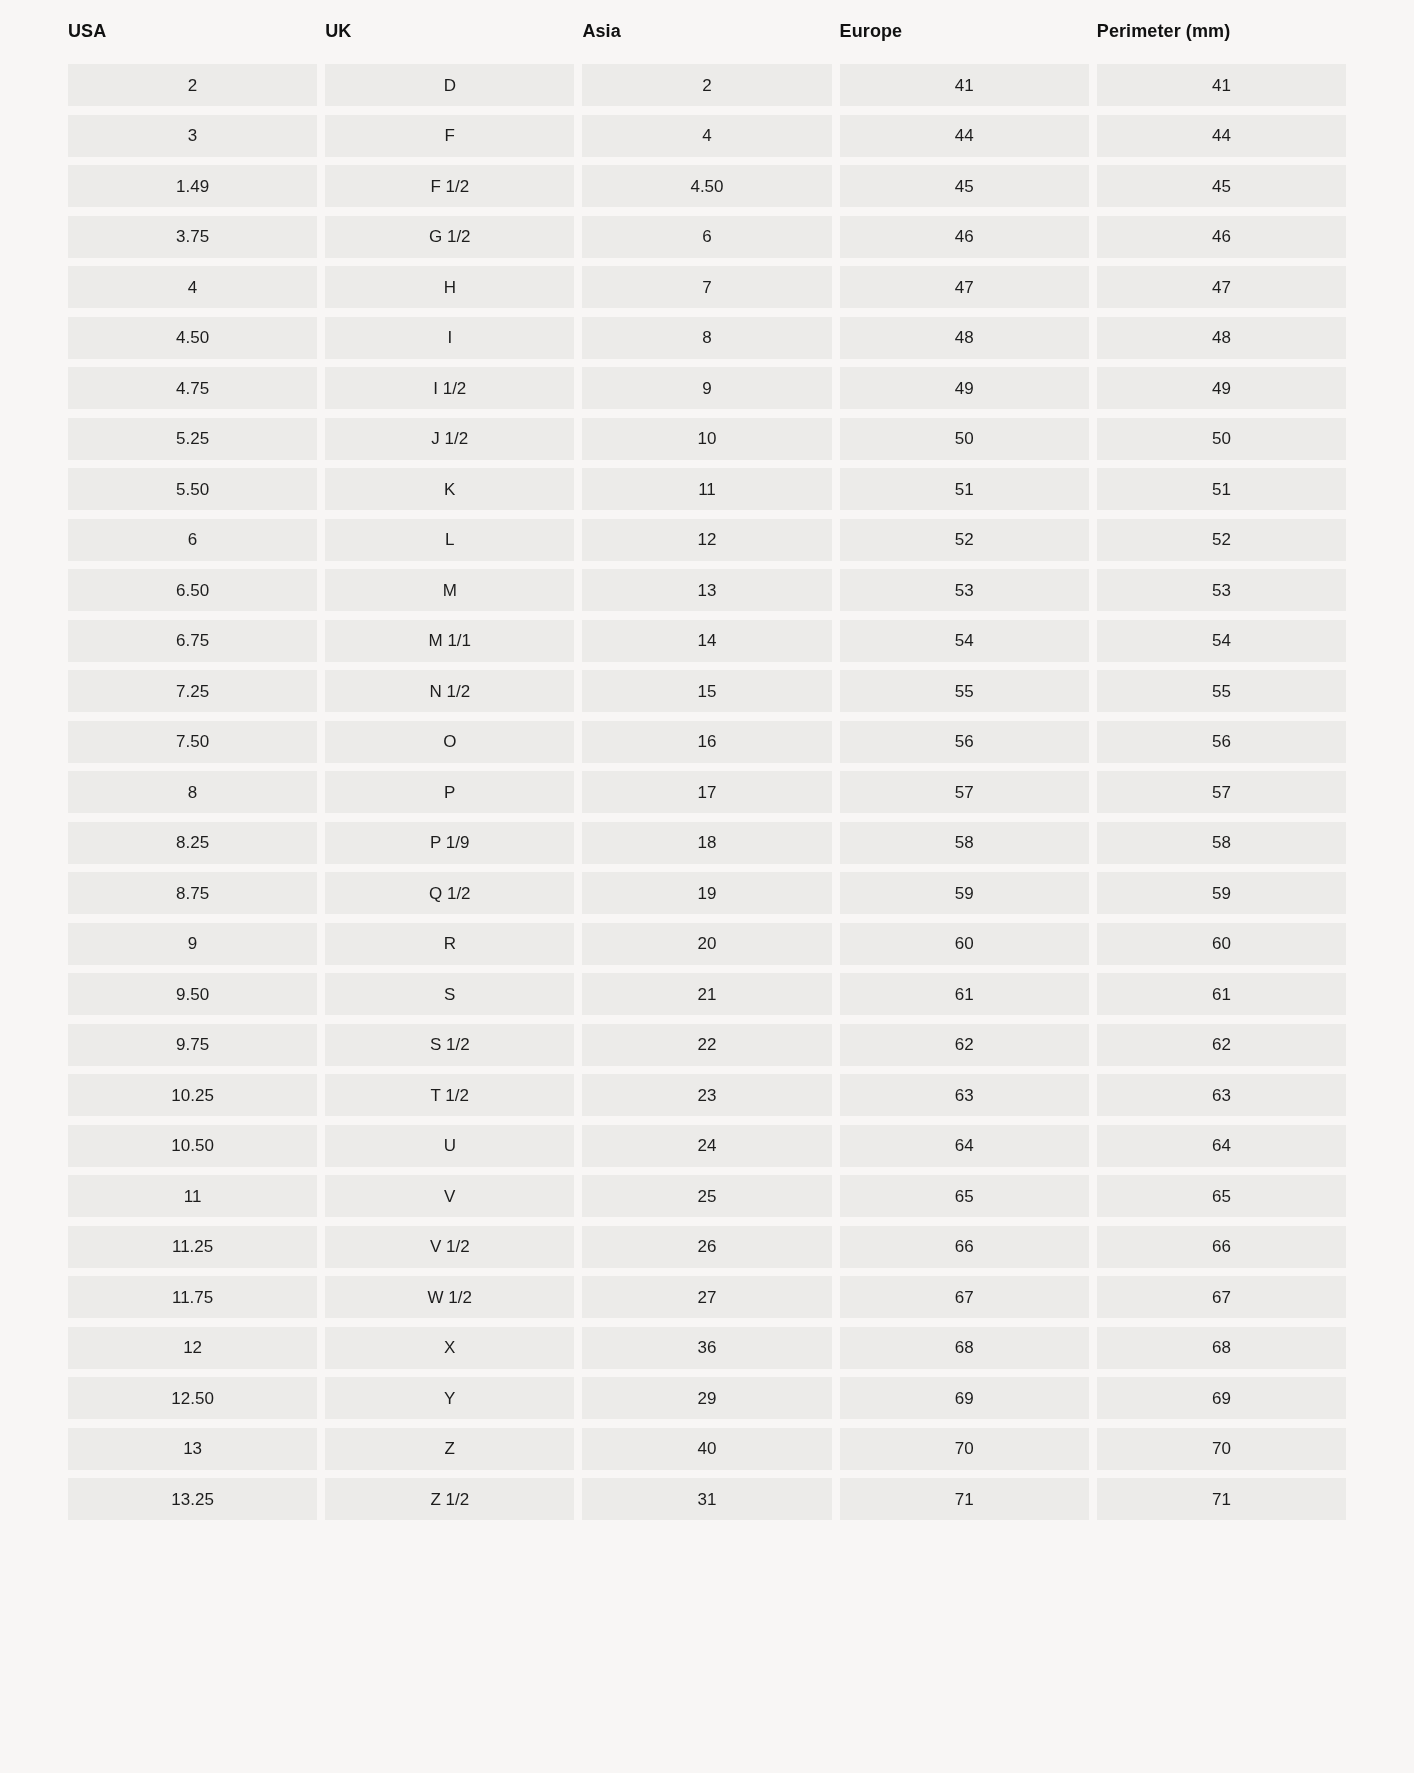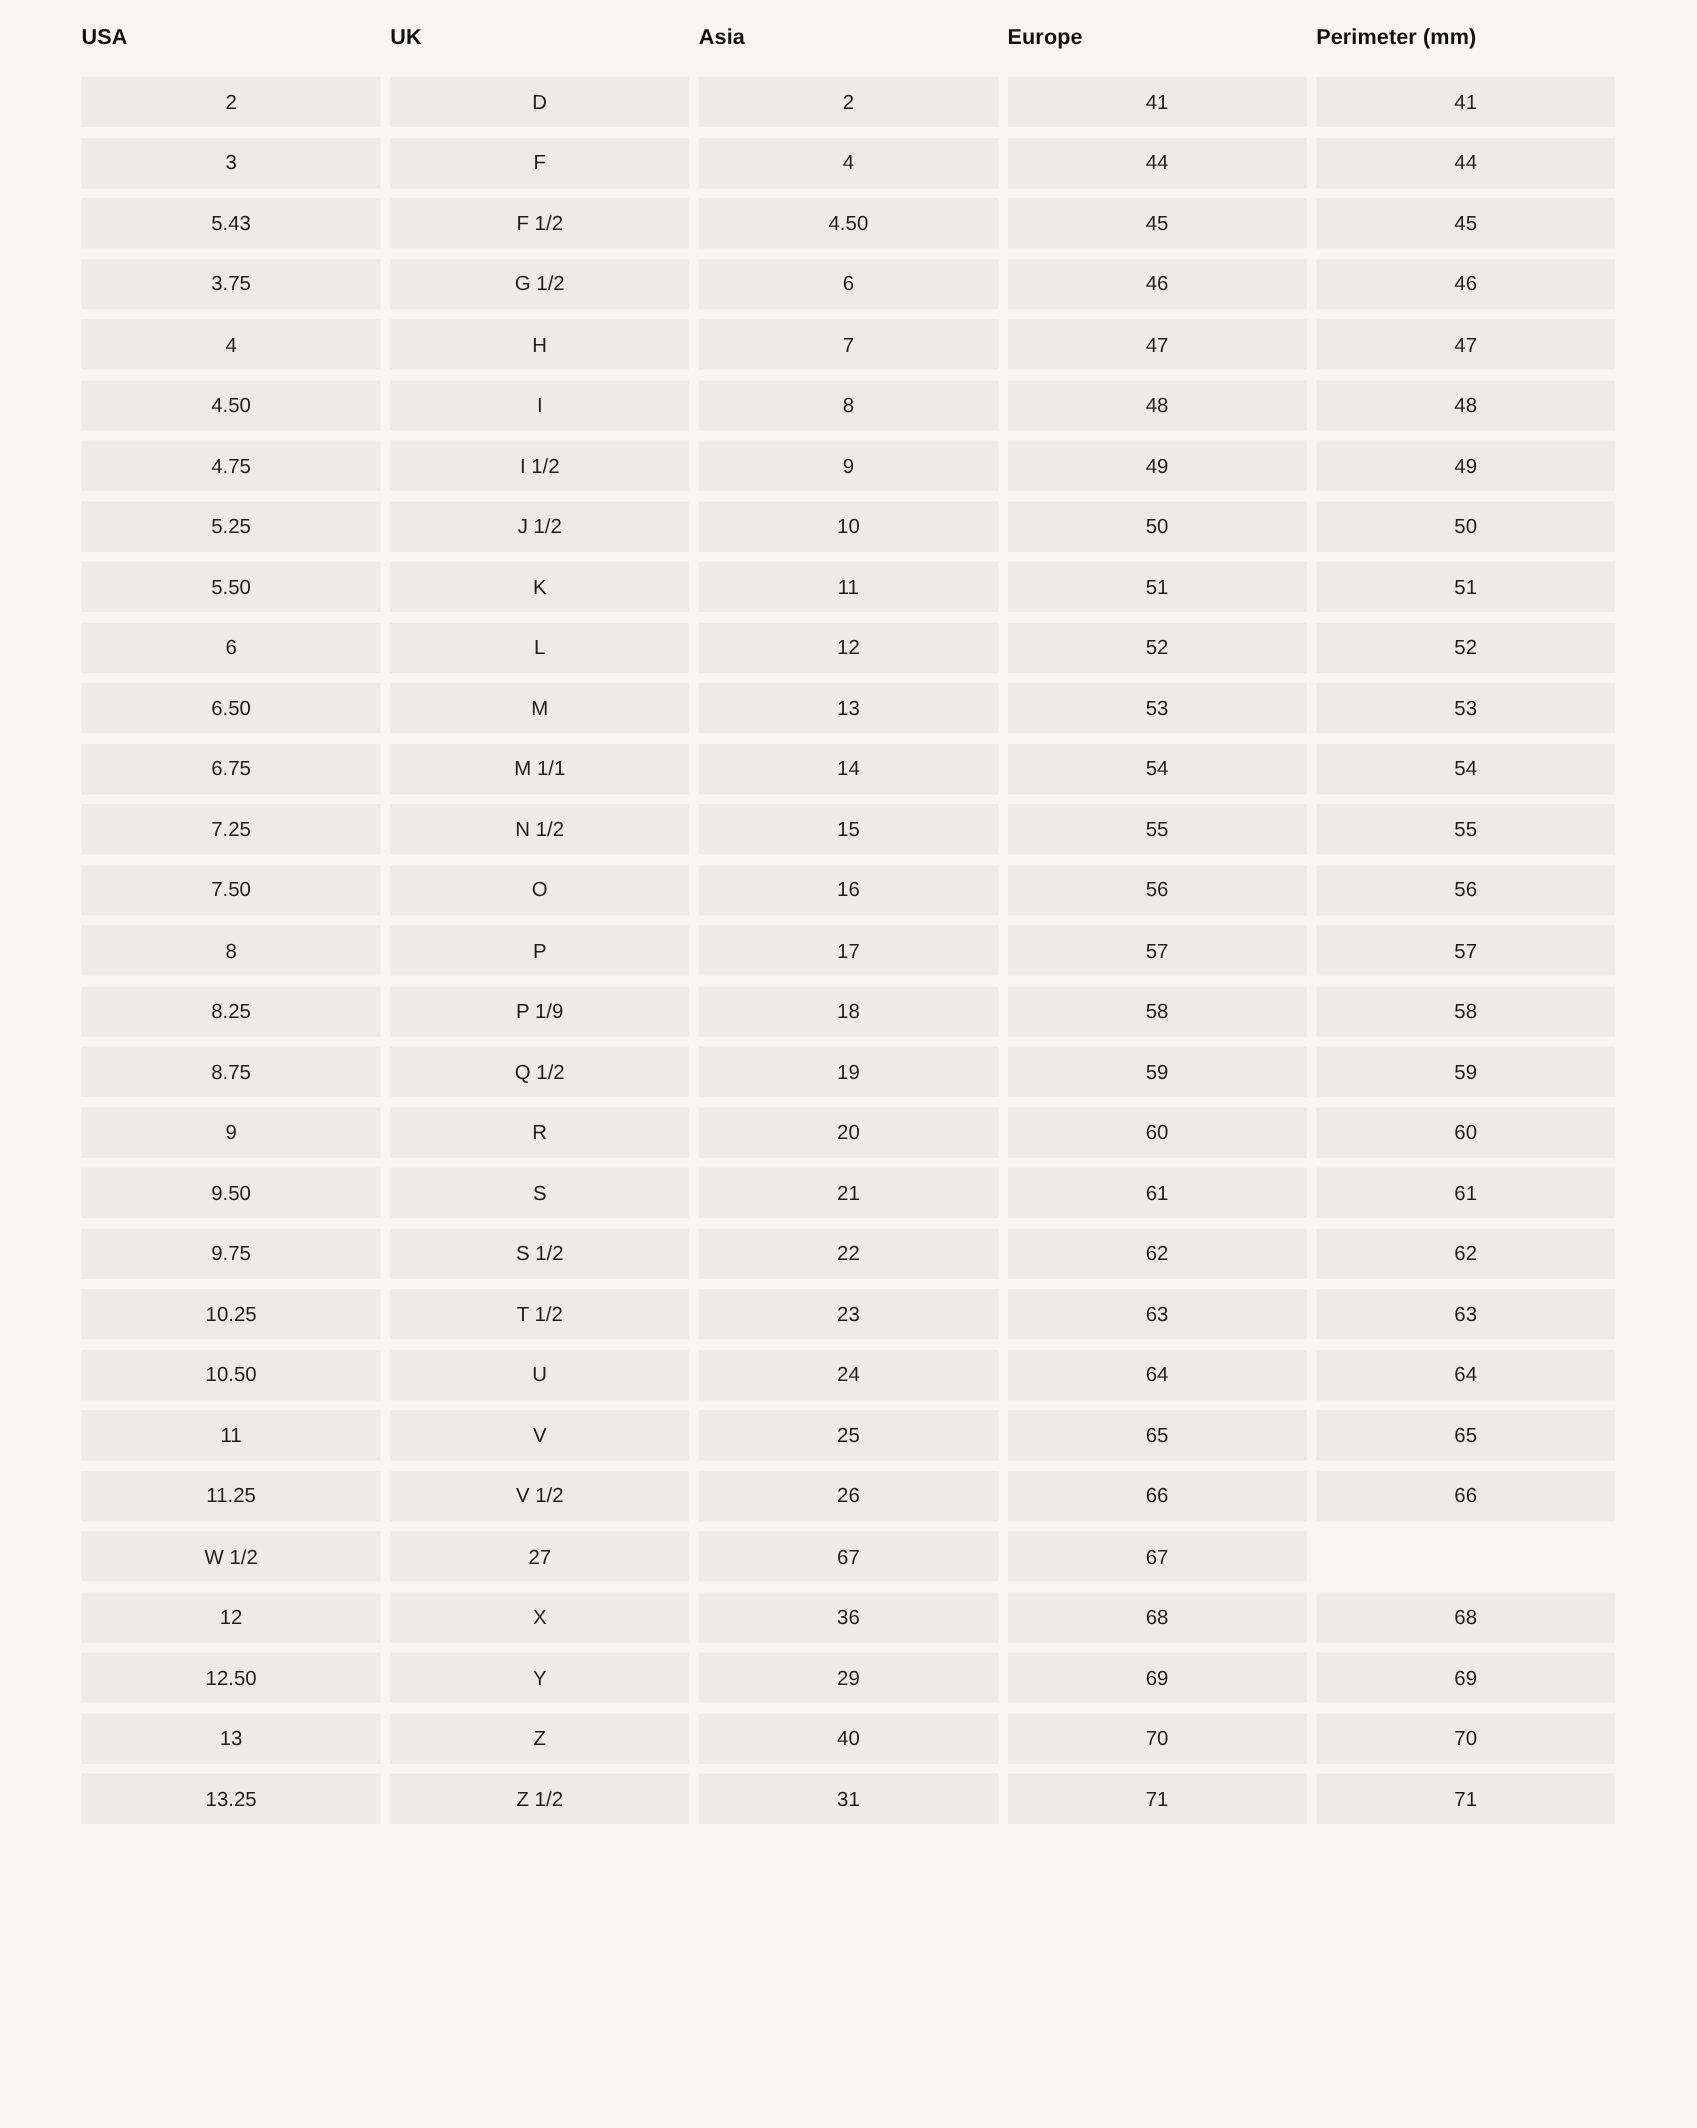--- a/index.html
+++ b/index.html
@@ -84,21 +84,21 @@
         <div class="data-cell">41</div>
       </div>
       <div class="chart-row">
         <div class="data-cell">3</div>
         <div class="data-cell">F</div>
         <div class="data-cell">4</div>
         <div class="data-cell">44</div>
         <div class="data-cell">44</div>
       </div>
       <div class="chart-row">
-        <div class="data-cell">5.43</div>
+        <div class="data-cell">1.49</div>
         <div class="data-cell">F 1/2</div>
         <div class="data-cell">4.50</div>
         <div class="data-cell">45</div>
         <div class="data-cell">45</div>
       </div>
       <div class="chart-row">
         <div class="data-cell">3.75</div>
         <div class="data-cell">G 1/2</div>
         <div class="data-cell">6</div>
         <div class="data-cell">46</div>
@@ -238,20 +238,21 @@
         <div class="data-cell">65</div>
       </div>
       <div class="chart-row">
         <div class="data-cell">11.25</div>
         <div class="data-cell">V 1/2</div>
         <div class="data-cell">26</div>
         <div class="data-cell">66</div>
         <div class="data-cell">66</div>
       </div>
       <div class="chart-row">
+        <div class="data-cell">11.75</div>
         <div class="data-cell">W 1/2</div>
         <div class="data-cell">27</div>
         <div class="data-cell">67</div>
         <div class="data-cell">67</div>
       </div>
       <div class="chart-row">
         <div class="data-cell">12</div>
         <div class="data-cell">X</div>
         <div class="data-cell">36</div>
         <div class="data-cell">68</div>

